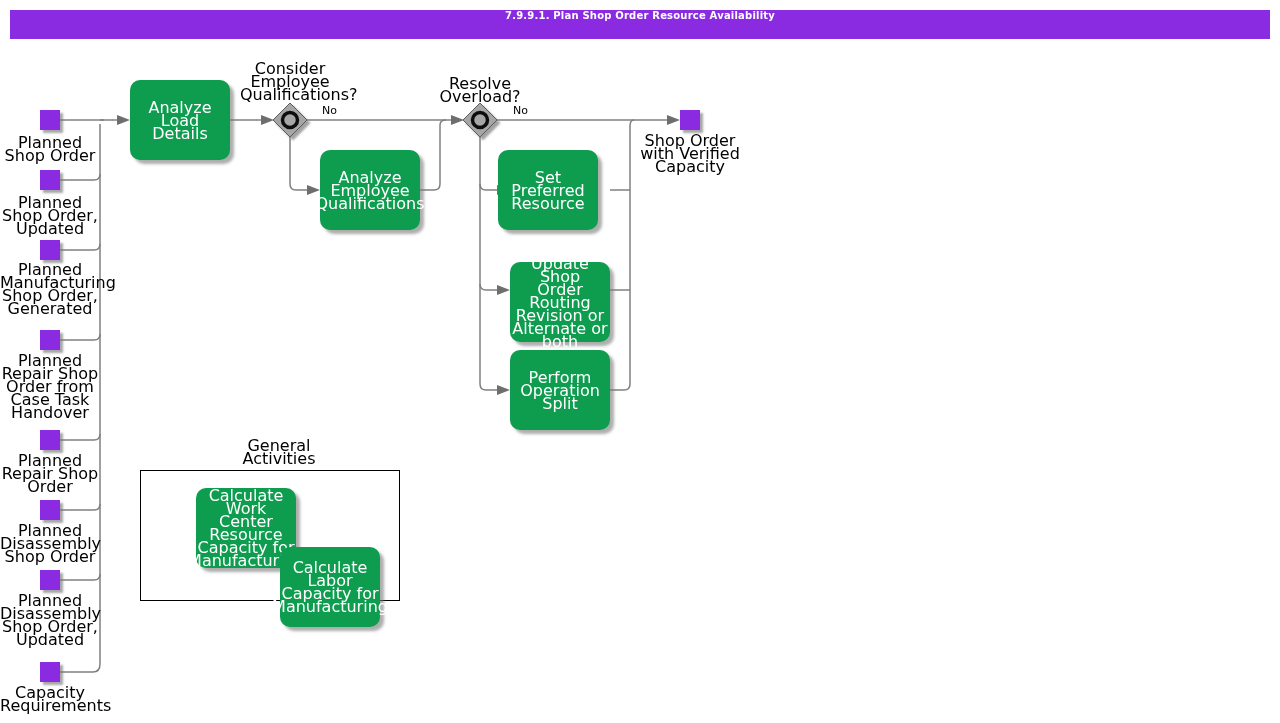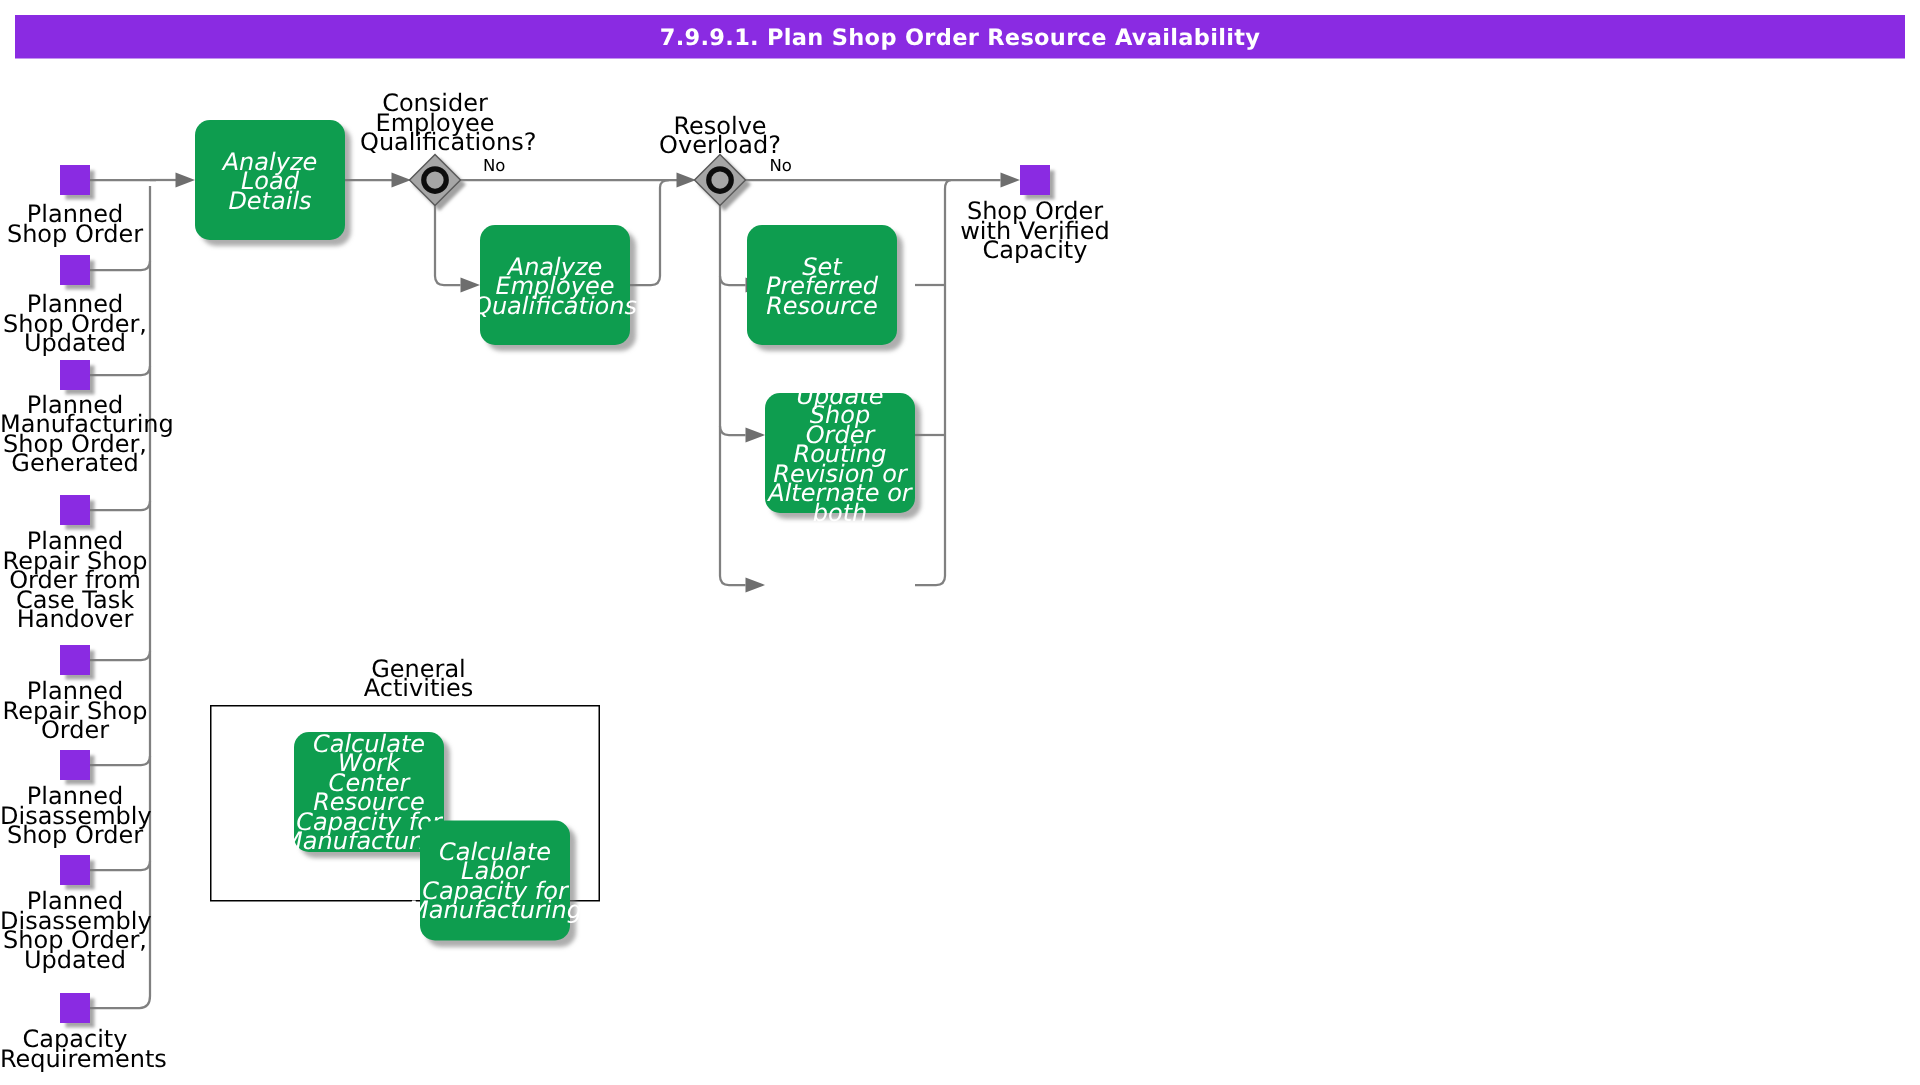--- a/index.html
+++ b/index.html
@@ -1,29 +1,29 @@
 <!DOCTYPE html>
 <html style="--purple: #8a2be2; --green: #0e9d4f; --line: #808080; --diamond: #a6a6a6;"><head>
 <meta charset="utf-8">
 <style>
   html,body{margin:0;padding:0;background:#fff;}
   body{width:1280px;height:723px;position:relative;overflow:hidden;
        font-family:"DejaVu Sans","Liberation Sans",sans-serif;}
   #canvas{position:absolute;left:0;top:0;width:1280px;height:723px;}
   .titlebar{position:absolute;left:10px;top:10px;width:1260px;height:29px;
-            background:var(--purple,#8a2be2);color:#fff;font-size:15px;font-weight:bold;
-            display:flex;align-items:center;justify-content:center;letter-spacing:.2px;}
+            background:var(--purple,#8a2be2);color:#fff;font-size:10px;font-weight:bold;
+            display:flex;justify-content:center;letter-spacing:.2px;}
   .lbl{white-space:pre-line;text-align:center;font-size:16px;line-height:13px;color:#000;}
   .node-label{position:absolute;}
   .artifact{position:absolute;width:20px;height:20px;background:var(--purple,#8a2be2);
             box-shadow:3px 3px 2px rgba(120,120,120,.65);}
   .activity{position:absolute;width:100px;height:80px;background:var(--green,#0e9d4f);
             border-radius:10px;color:#fff;display:flex;align-items:center;justify-content:center;
             box-shadow:4px 4px 3px rgba(120,120,120,.6);}
-  .activity .lbl{color:#fff;font-style:italic;}
+  .activity .lbl{color:#fff;}
   .branch-no{position:absolute;font-size:11px;color:#000;}
   .group-box{position:absolute;left:140px;top:470px;width:258px;height:129px;
              background:#fff;border:1px solid #000;}
   svg{position:absolute;left:0;top:0;}
   .flowline{stroke:#808080;stroke-width:1.5;fill:none;}
   .arrowhead{fill:#6e6e6e;stroke:none;}
 </style>
 </head>
 <body>
 
@@ -151,20 +151,24 @@
   </div>
 
   <div class="activity" style="left:510px;top:250px;margin-top:12px;">
     <span class="lbl">Update Shop
 Order Routing
 Revision or
 Alternate or
 both</span>
   </div>
 
+  <div class="activity" style="left:510px;top:350px;">
+    <span class="lbl">Perform
+Operation Split</span>
+  </div>
 
   <div class="artifact" style="left:680px;top:110px;"></div>
   <div class="lbl node-label" style="left:640px;top:134px;width:100px;">Shop Order
 with Verified
 Capacity</div>
 
   <div class="lbl node-label" style="left:229px;top:439px;width:100px;">General
 Activities</div>
   <div class="group-box"></div>
 

